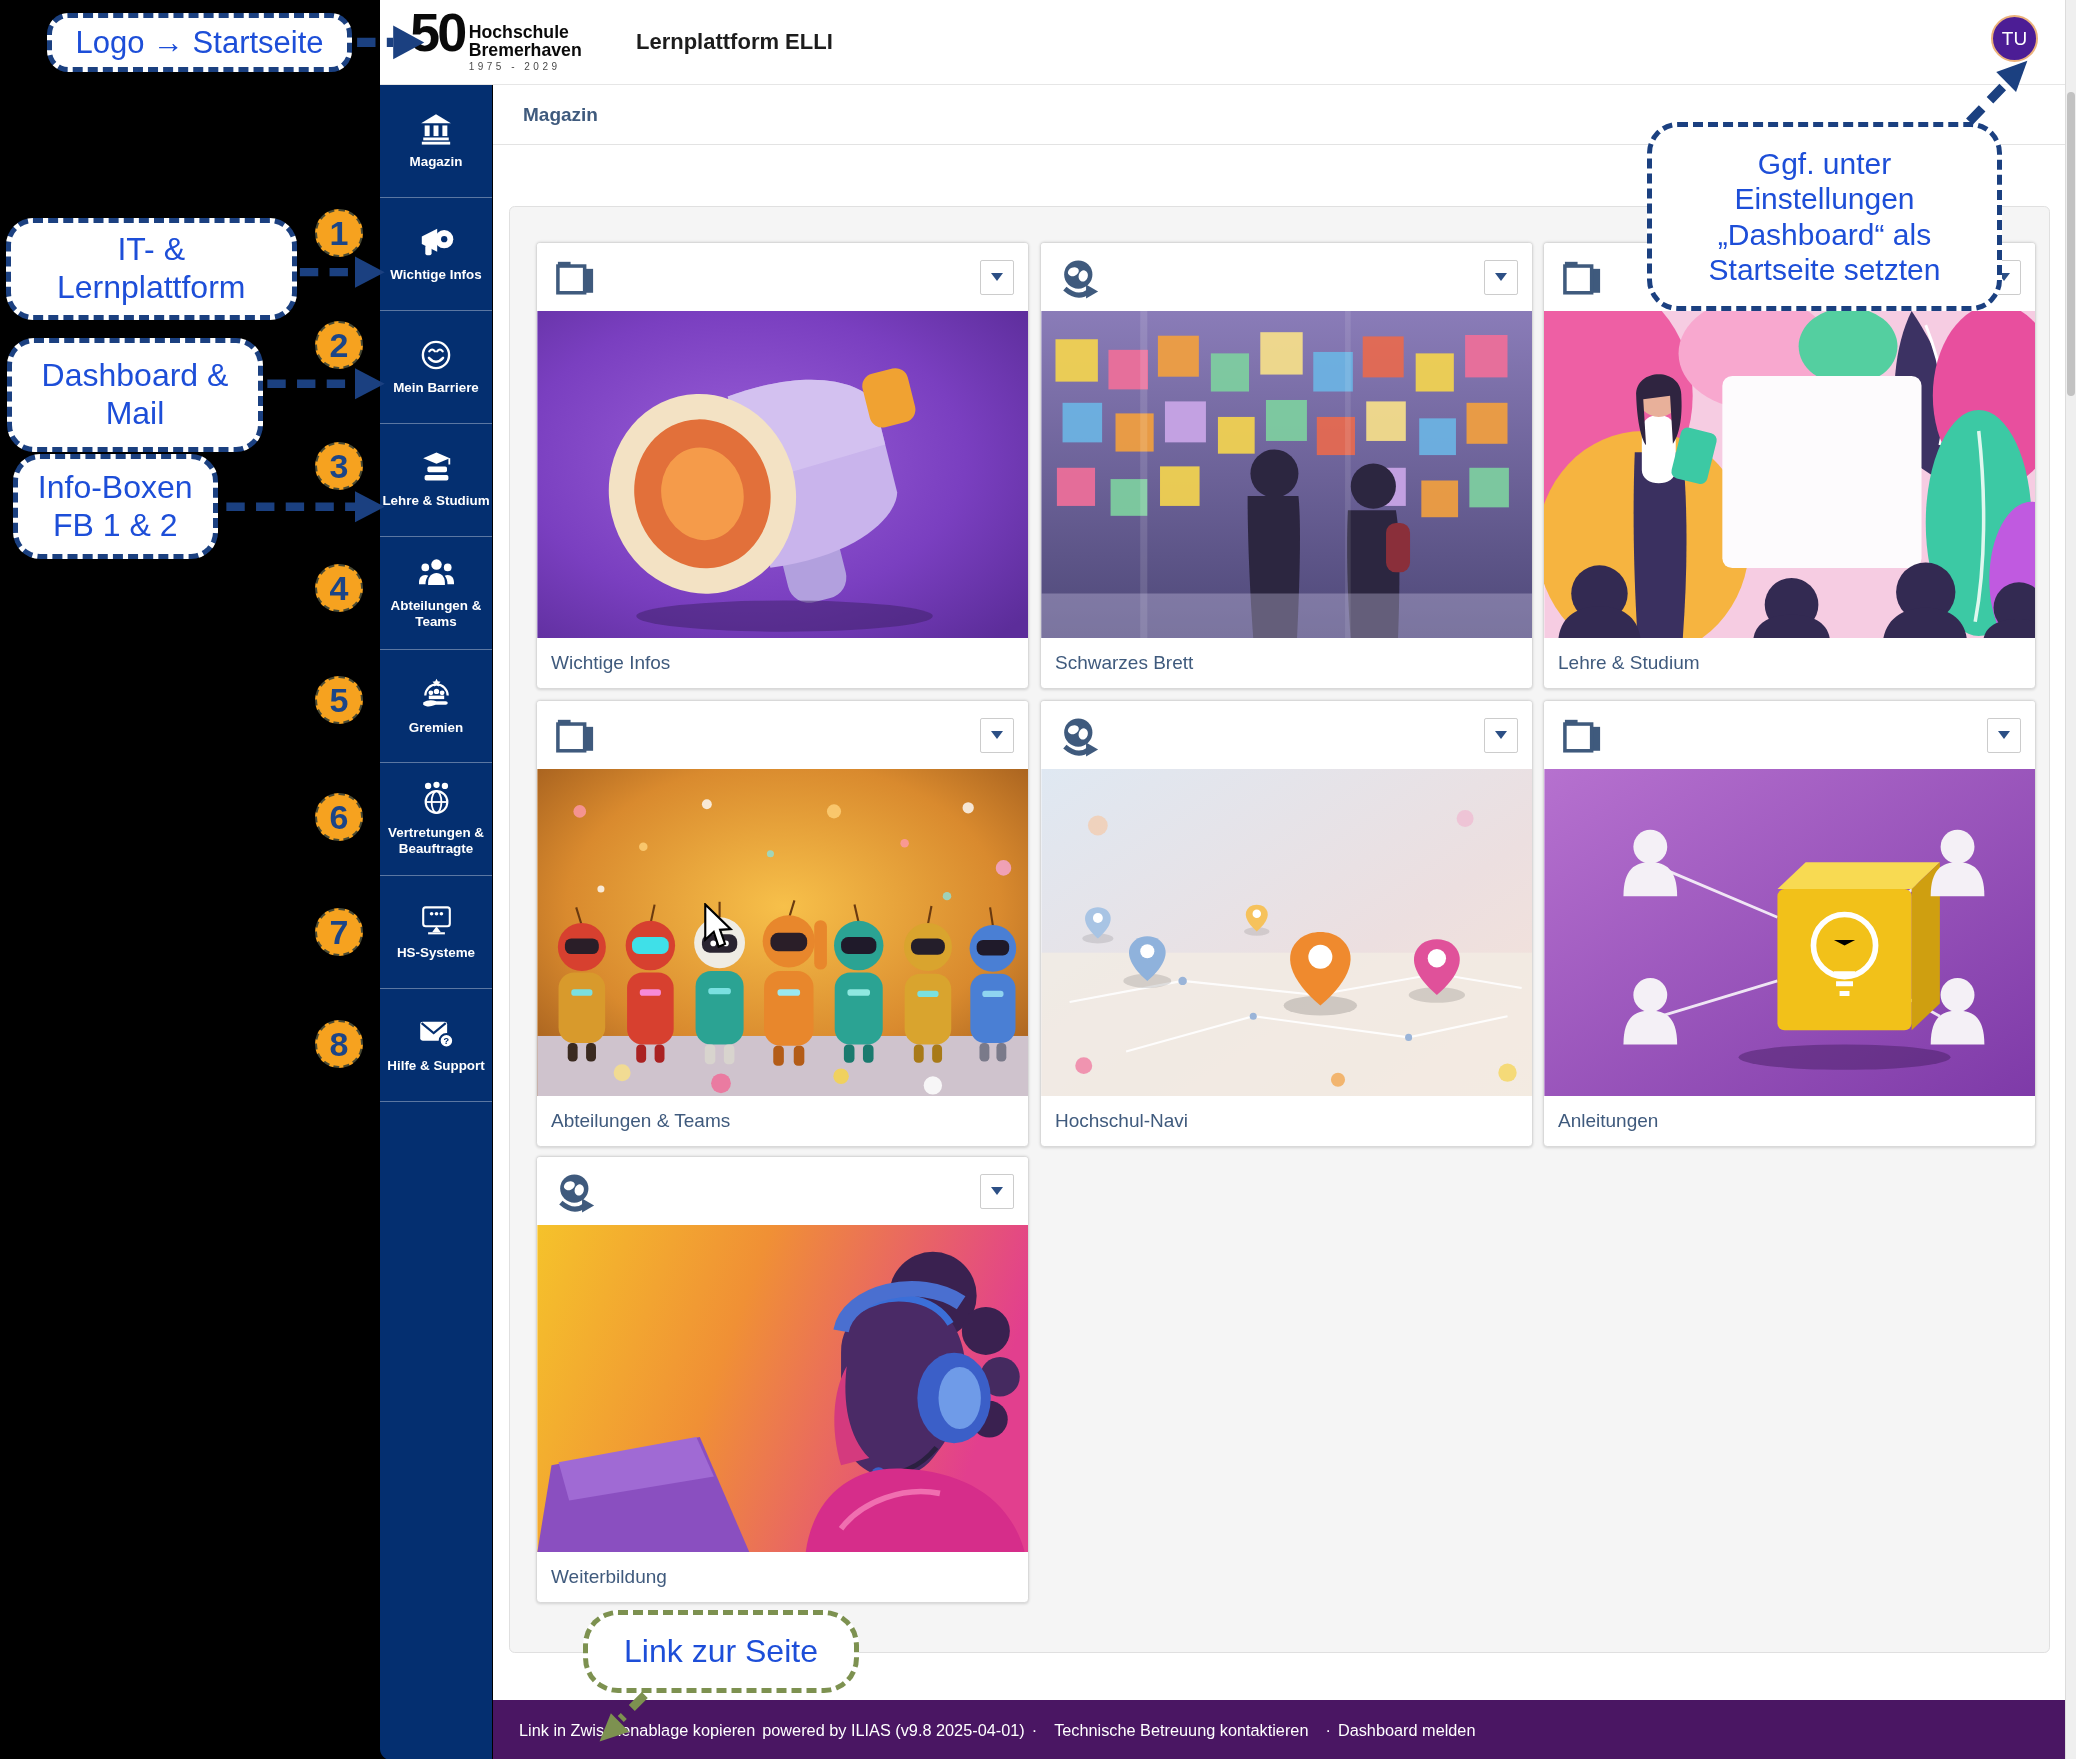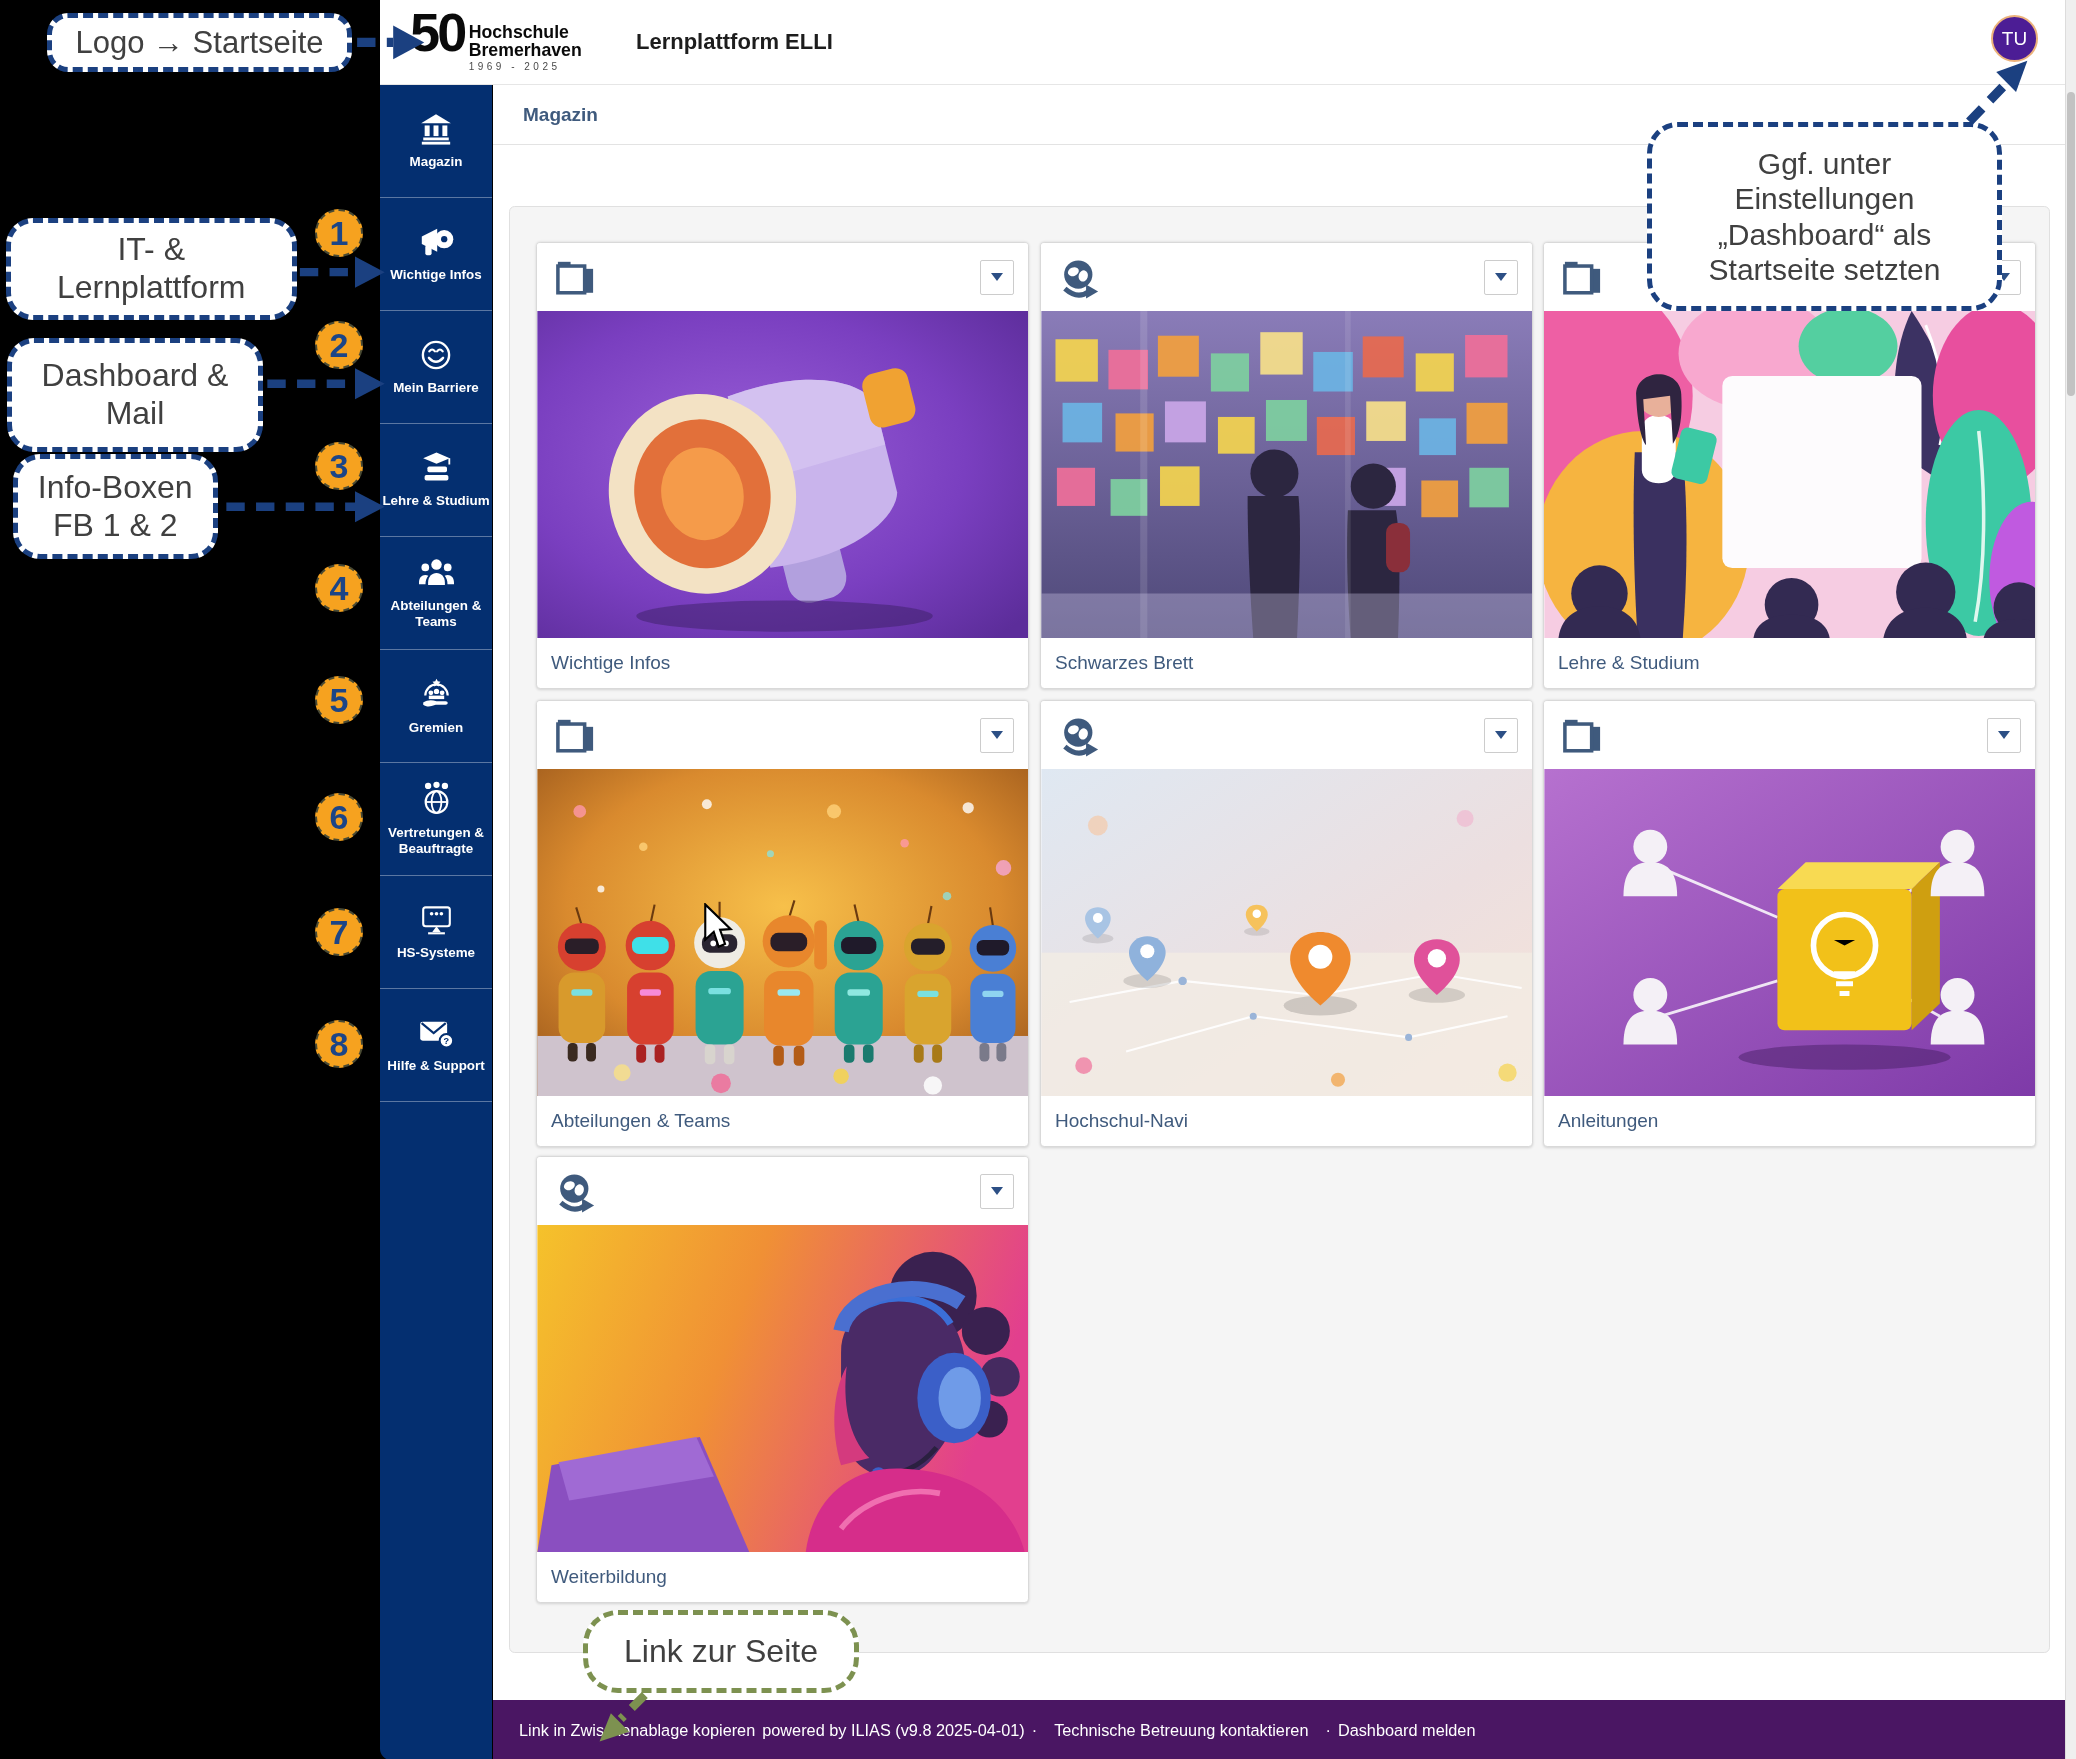--- a/index.html
+++ b/index.html
@@ -53,38 +53,38 @@
   .sb-label{color:#fff;font-size:13.4px;font-weight:600;text-align:center;line-height:1.2;
             padding:0 2.1px;}
   
   .scroll-track{position:absolute;left:2065px;top:0;width:11.3px;height:1760px;background:#efefef;
                 border-left:0.7px solid #dcdcdc;box-sizing:border-box;}
   .scroll-thumb{position:absolute;left:1.4px;top:92px;width:7.8px;height:304px;background:#c2c2c2;
                 border-radius:4.2px;cursor:grab;}
   
   .callout{position:absolute;background:#fff;border:5.7px dashed #1b4080;border-radius:27px;
            display:flex;flex-direction:column;align-items:center;justify-content:center;
-           color:#404040;text-align:center;box-sizing:border-box;line-height:1.18;}
+           color:#1d4ed8;text-align:center;box-sizing:border-box;line-height:1.18;}
   .num-circle{position:absolute;left:315px;width:48px;height:48px;border-radius:50%;
               background:#f6a21f;border:2.1px dashed #4a4a33;box-sizing:border-box;color:#1c4587;
               font-size:34px;font-weight:700;display:flex;align-items:center;justify-content:center;}
   .overlay{position:absolute;left:0;top:0;pointer-events:none;}
 </style>
 </head>
 <body>
 
 <div id="app">
 
   <div class="header">
     <div class="logo">
       <span class="logo-big">50</span>
       <span class="logo-txt">
         <div class="logo-name">Hochschule</div>
         <div class="logo-name">Bremerhaven</div>
-        <div class="logo-years">1969 - 2025</div>
+        <div class="logo-years">1975 - 2029</div>
       </span>
     </div>
     <div class="page-title">Lernplattform ELLI</div>
 
     <div class="avatar">TU</div>
   </div>
 
   <div class="breadcrumb-bar">
     <span class="breadcrumb">Magazin</span>
   </div>

